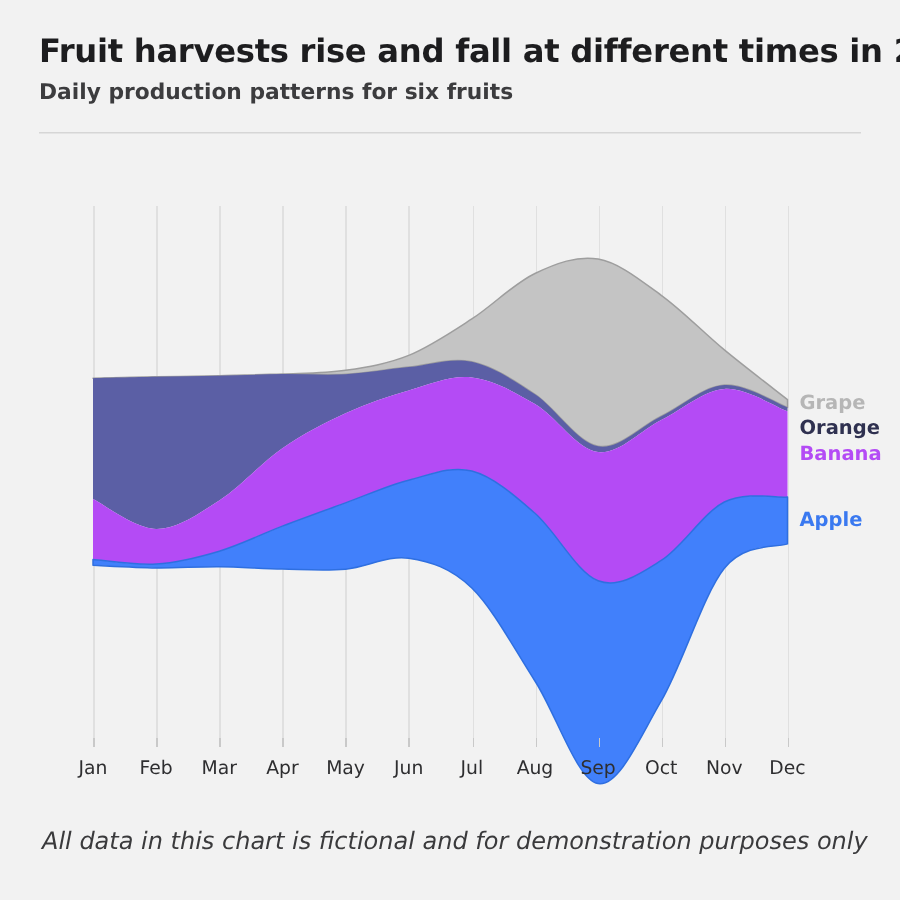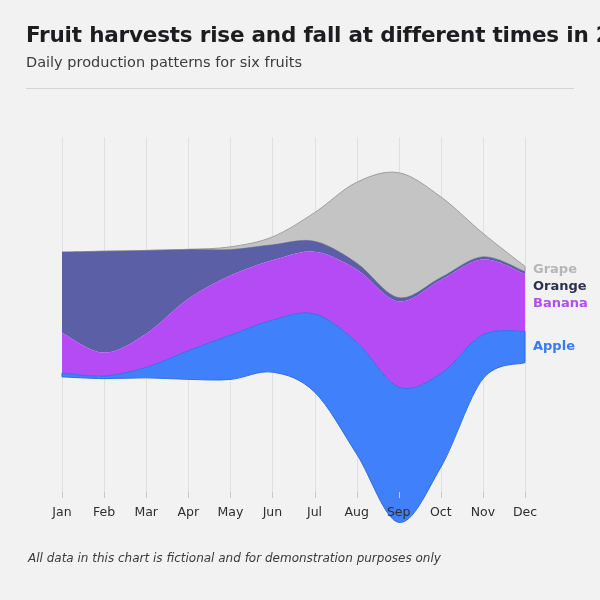--- a/index.html
+++ b/index.html
@@ -31,21 +31,21 @@
     font-size: 21.5px;
     font-weight: 700;
     color: #1d1d1f;
     letter-spacing: -0.2px;
     line-height: 1.18;
     margin: 0;
     white-space: nowrap;
   }
   #chart-subtitle {
     font-size: 14.5px;
-    font-weight: 400;
+    font-weight: 700;
     color: #3c3c3e;
     line-height: 1.3;
     margin: 6px 0 2px 0;
     white-space: nowrap;
   }
   #header-rule {
     position: absolute;
     left: 26px;
     top: 88px;
     width: 548px;
@@ -90,21 +90,21 @@
     font-size: 13px;
     font-weight: 700;
     dominant-baseline: middle;
   }
 
   
   #footnote {
     position: absolute;
     left: 28px;
     top: 551px;
-    font-size: 12px;
+    font-size: 16px;
     font-style: italic;
     color: #3a3a3c;
     white-space: nowrap;
   }
 </style>
 </head>
 <body>
 
 <div id="chart-card">
 

